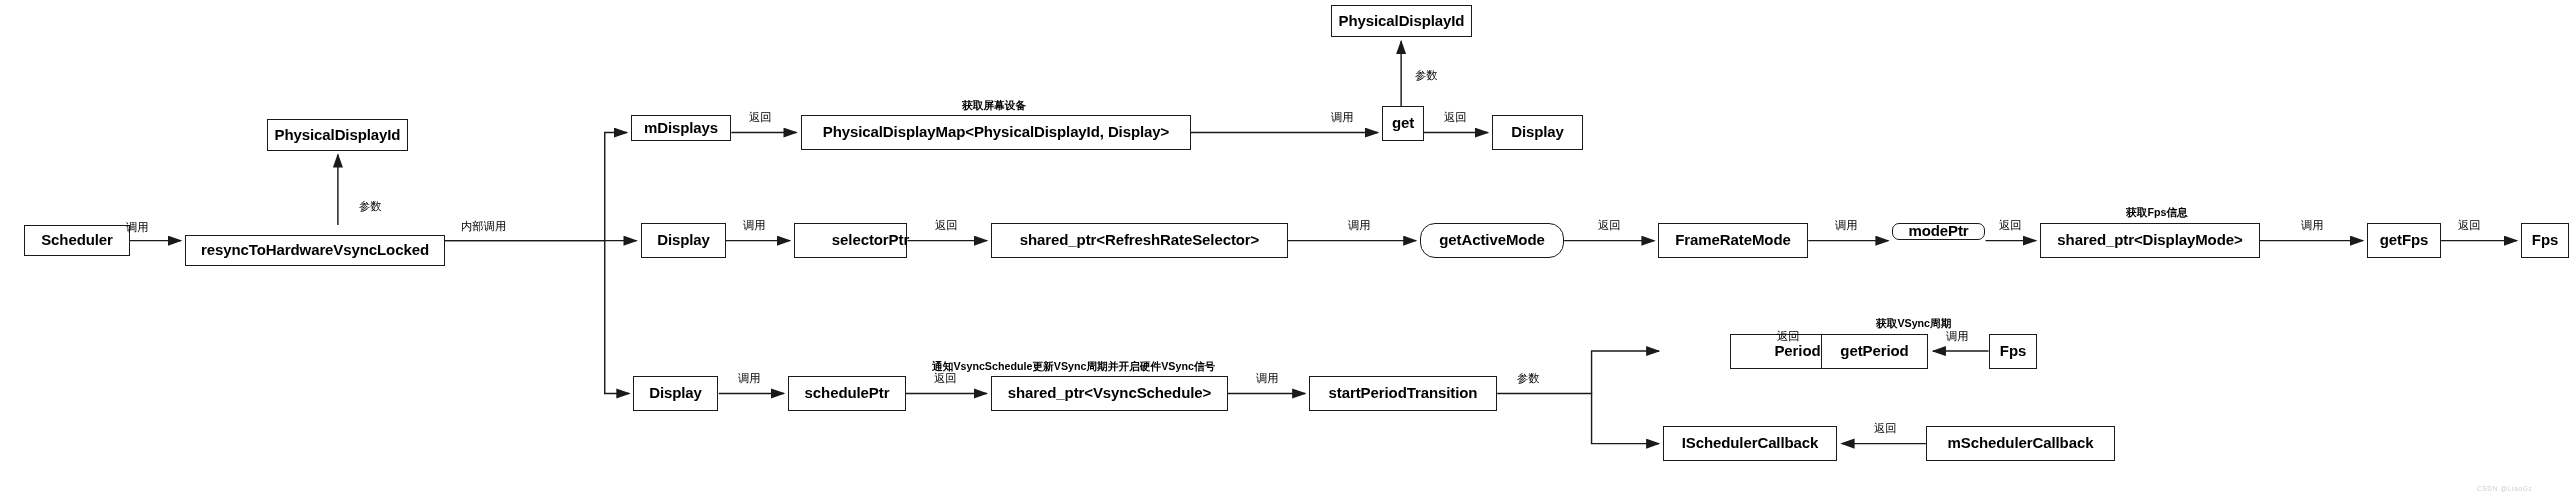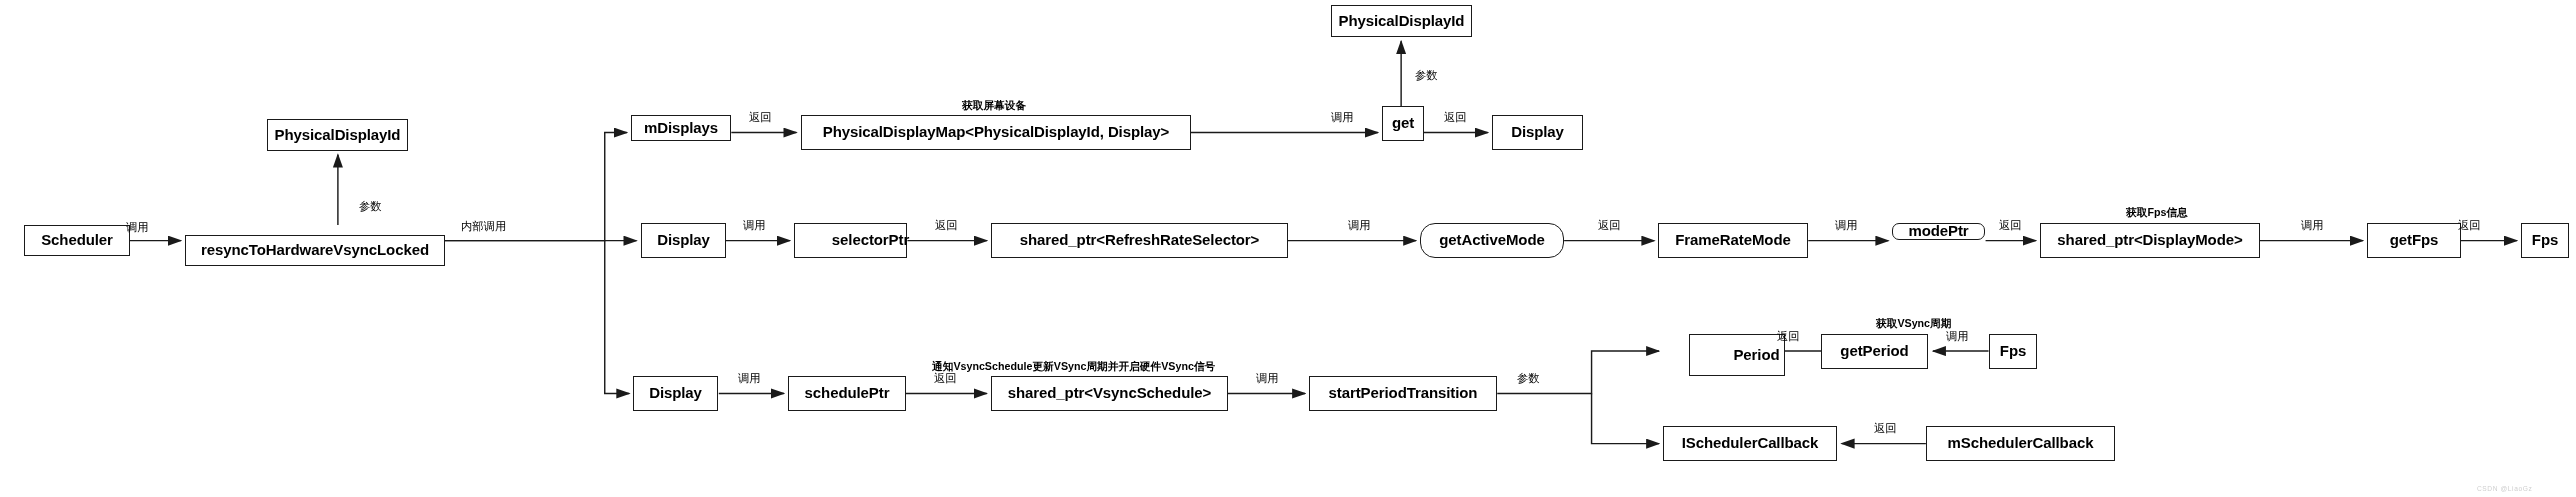--- a/index.html
+++ b/index.html
@@ -108,27 +108,27 @@
       <div class="node" style="left: 1382px; top: 106px; width: 42px; height: 35px;">get</div>
       <div class="node" style="left: 1492px; top: 115px; width: 91px; height: 35px;">Display</div>
       <div class="node" style="left: 1331px; top: 5.4px; width: 141px; height: 32px;">PhysicalDisplayId</div>
       <div class="node" style="left: 641px; top: 223px; width: 85px; height: 35px;">Display</div>
       <div class="node" style="left: 794px; top: 223px; width: 113px; height: 35px; padding-left: 40px;">selectorPtr</div>
       <div class="node" style="left: 991px; top: 223px; width: 297px; height: 35px;">shared_ptr&lt;RefreshRateSelector&gt;</div>
       <div class="node" style="left: 1420px; top: 223px; width: 144px; height: 35px; border-radius: 15px;">getActiveMode</div>
       <div class="node" style="left: 1658px; top: 223px; width: 150px; height: 35px;">FrameRateMode</div>
       <div class="node" style="left: 1892px; top: 223px; width: 93px; height: 17px; border-radius: 7px;">modePtr</div>
       <div class="node" style="left: 2040px; top: 223px; width: 220px; height: 35px;">shared_ptr&lt;DisplayMode&gt;</div>
-      <div class="node" style="left: 2367px; top: 223px; width: 94px; height: 35px;">getFps</div>
+      <div class="node" style="left: 2367px; top: 223px; width: 74px; height: 35px;">getFps</div>
       <div class="node" style="left: 2521px; top: 223px; width: 48px; height: 35px;">Fps</div>
       <div class="node" style="left: 633px; top: 376px; width: 85px; height: 35px;">Display</div>
       <div class="node" style="left: 788px; top: 376px; width: 118px; height: 35px;">schedulePtr</div>
       <div class="node" style="left: 991px; top: 376px; width: 237px; height: 35px;">shared_ptr&lt;VsyncSchedule&gt;</div>
       <div class="node" style="left: 1309px; top: 376px; width: 188px; height: 35px;">startPeriodTransition</div>
-      <div class="node" style="left: 1689px; top: 334px; width: 96px; height: 42px; padding-left: 39px;">Period</div>
+      <div class="node" style="left: 1730px; top: 334px; width: 96px; height: 35px; padding-left: 39px;">Period</div>
       <div class="node" style="left: 1821px; top: 334px; width: 107px; height: 35px;">getPeriod</div>
       <div class="node" style="left: 1989px; top: 334px; width: 48px; height: 35px;">Fps</div>
       <div class="node" style="left: 1663px; top: 426px; width: 174px; height: 35px;">ISchedulerCallback</div>
       <div class="node" style="left: 1926px; top: 426px; width: 189px; height: 35px;">mSchedulerCallback</div>
     </div>
   <div id="edge-labels-layer">
       <div class="edge-label" style="left: 126px; top: 222px;">调用</div>
       <div class="edge-label" style="left: 359px; top: 201px;">参数</div>
       <div class="edge-label" style="left: 461px; top: 221px;">内部调用</div>
       <div class="edge-label" style="left: 749px; top: 112px;">返回</div>

